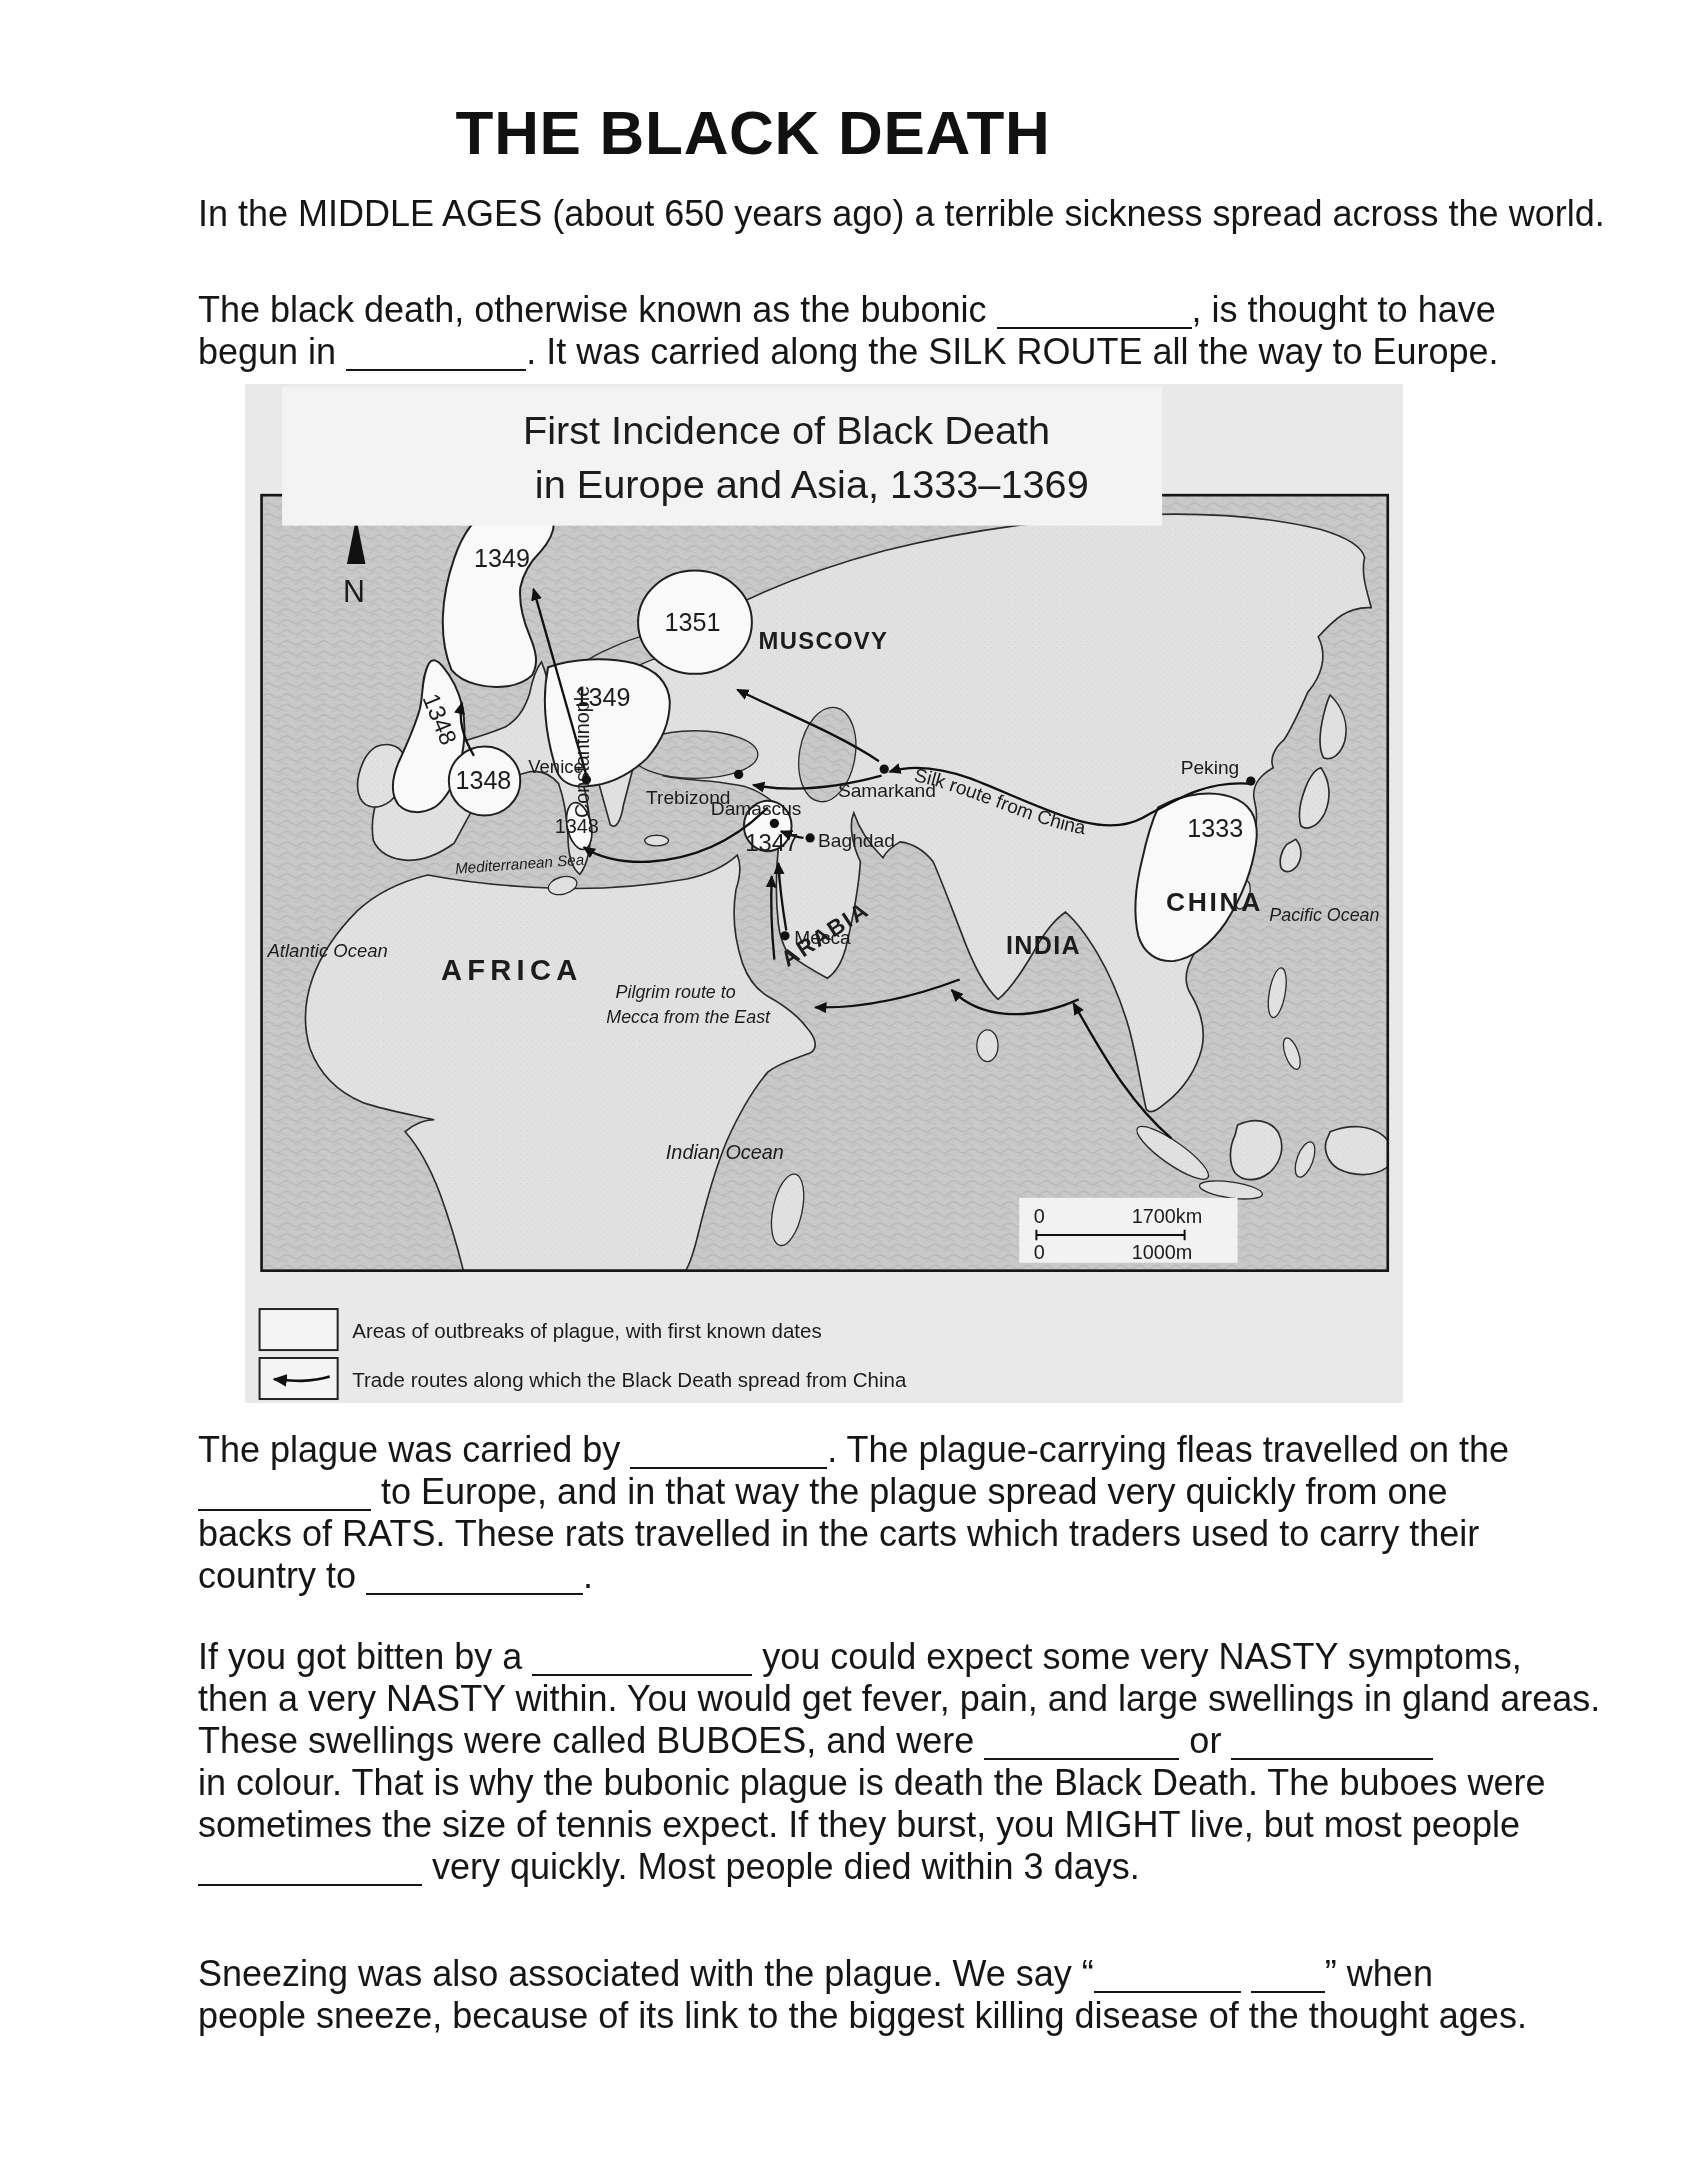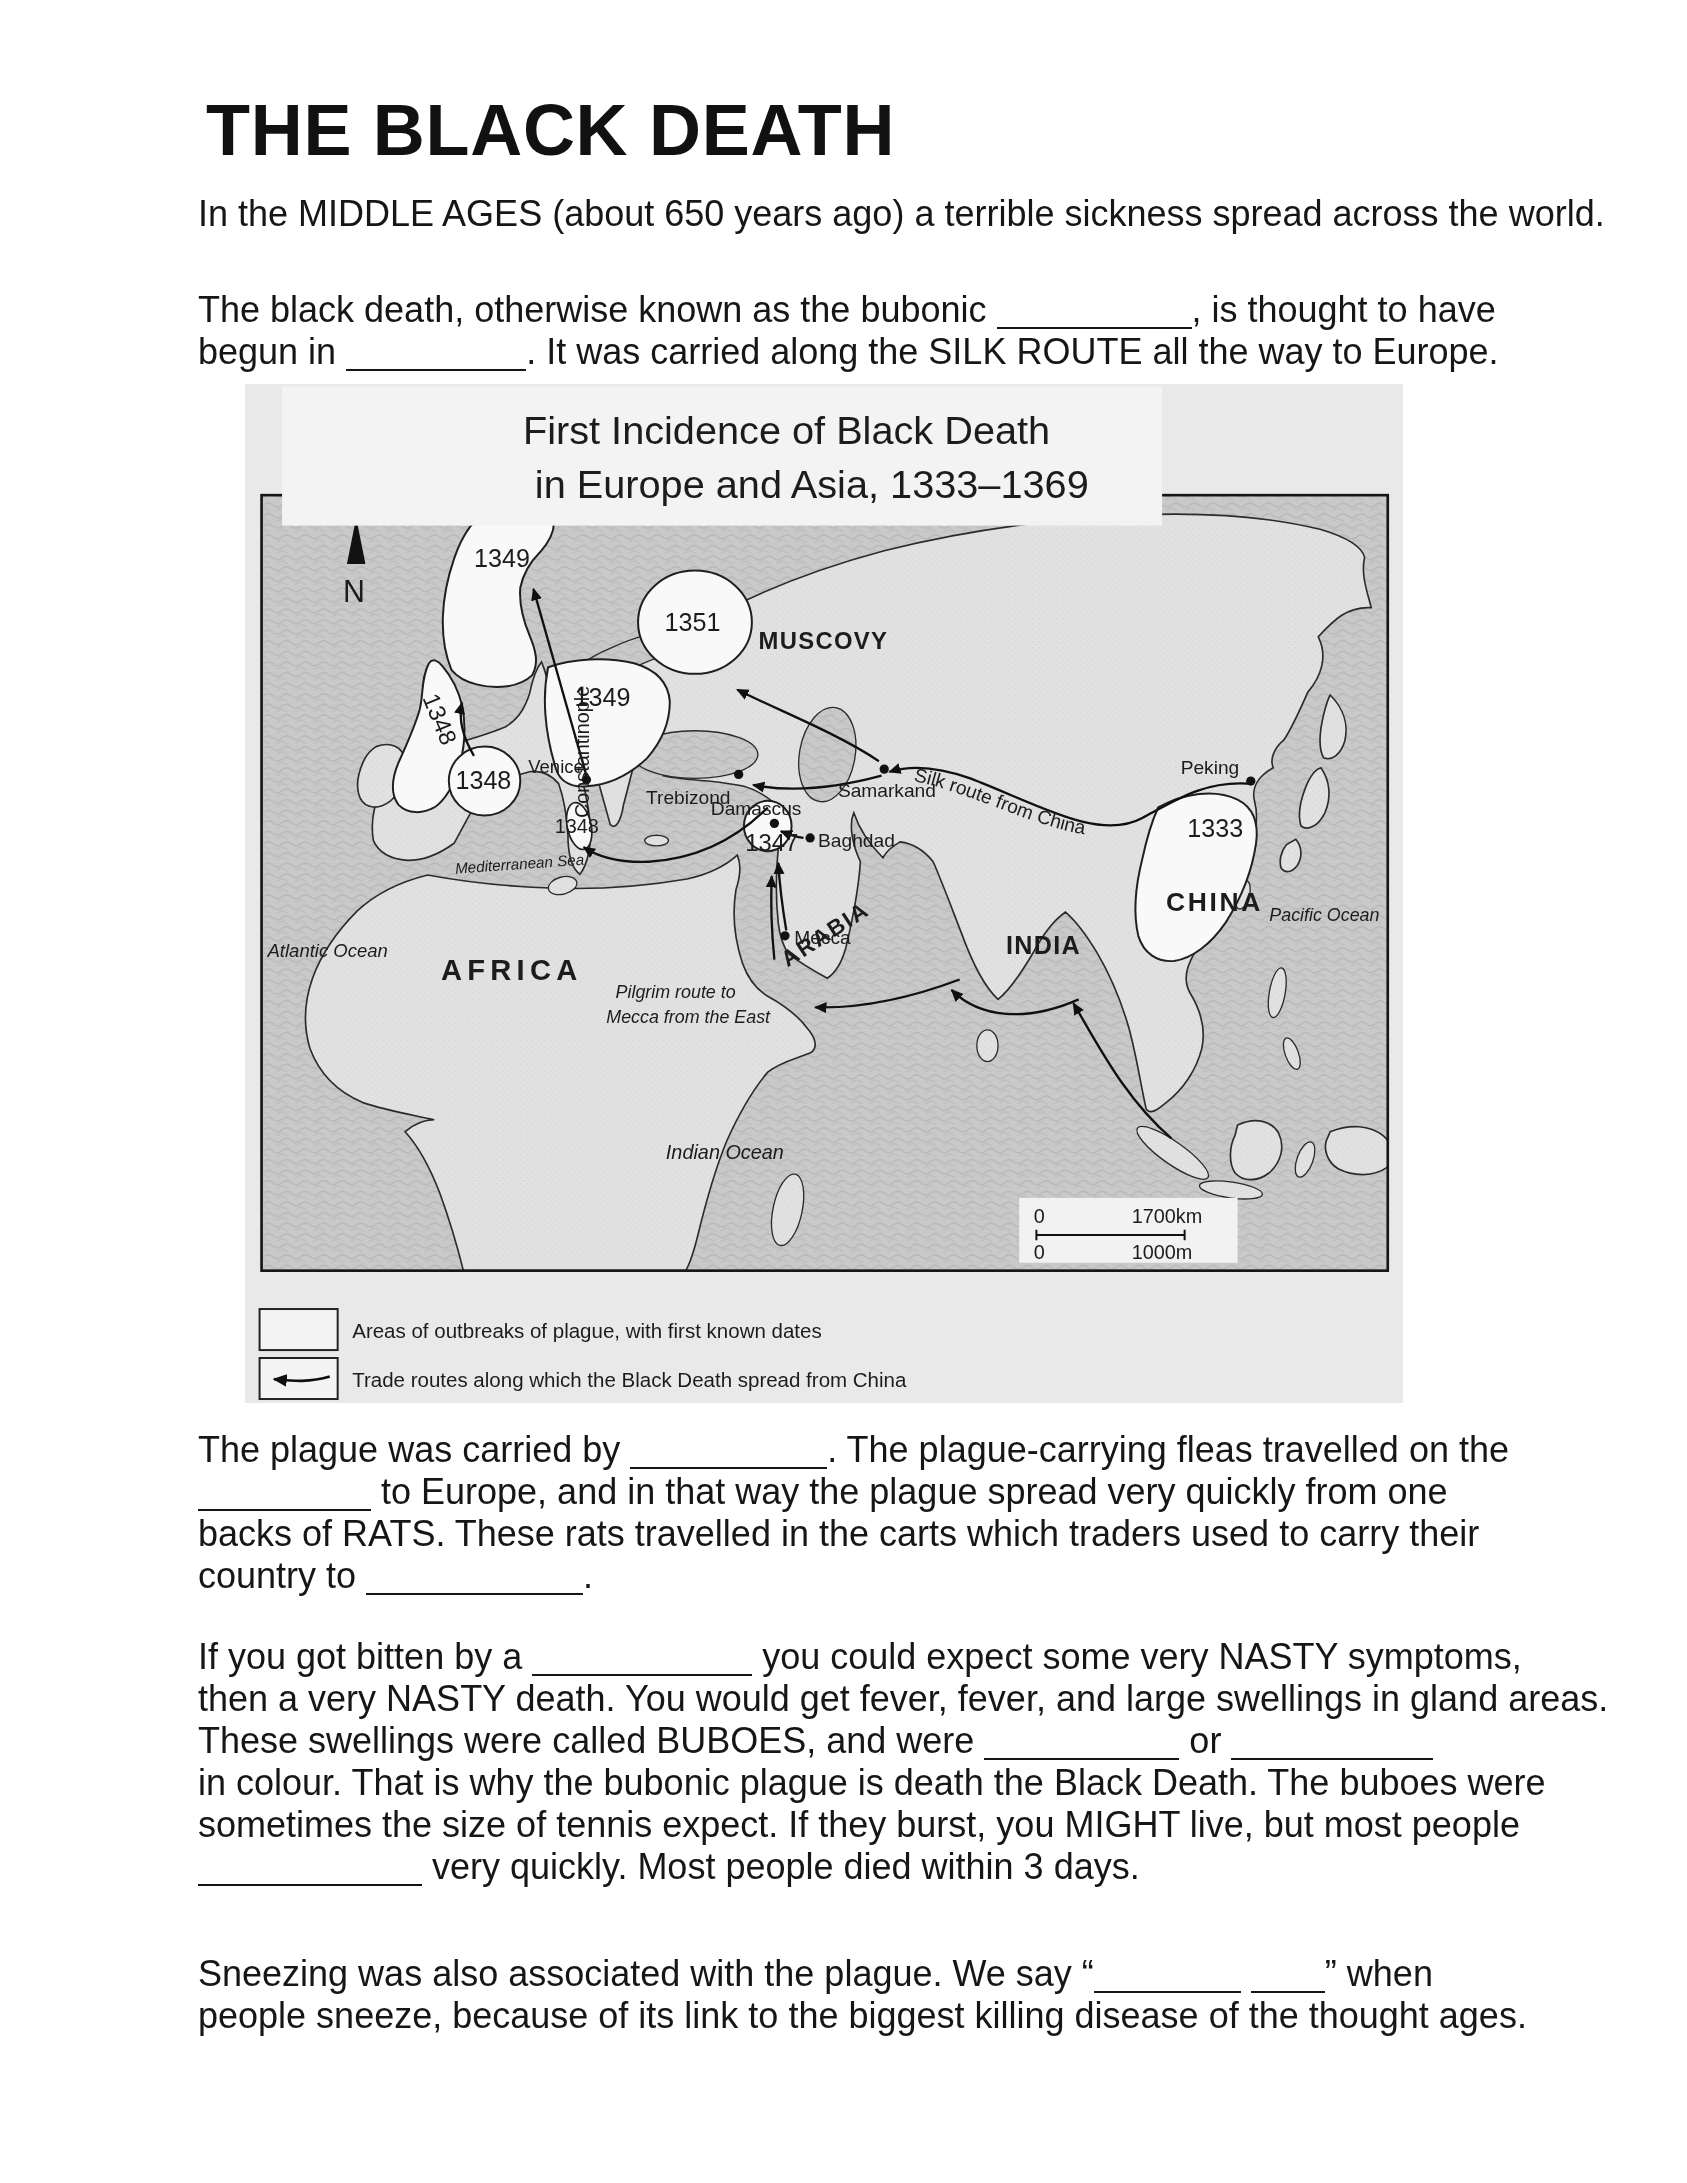--- a/index.html
+++ b/index.html
@@ -1,22 +1,22 @@
 <!DOCTYPE html>
 <html style="font-size:10.6px"><head>
 <meta charset="utf-8">
 <style>
   html,body{margin:0;padding:0;background:#888;}
   #page{
     position:relative;width:1687px;height:2183px;background:#ffffff;
     font-family:"Liberation Sans",sans-serif;color:#1a1a1a;overflow:hidden;
   }
   #doc-title{
-    position:absolute;left:198px;top:81px;width:1078px;margin:8px;
-    text-align:left;font-size:72px;font-weight:bold;letter-spacing:0.7px;color:#111;
+    position:absolute;left:198px;top:81px;width:1078px;margin:16px;
+    text-align:center;font-size:62px;font-weight:bold;letter-spacing:0.7px;color:#111;
   }
   .para{position:absolute;left:198px;width:1356px;font-size:36px;line-height:42px;white-space:nowrap;color:#161616;}
   .blank{display:inline-block;height:8px;border-bottom:2.6px solid #161616;vertical-align:-6.6px;}
   #photo{position:absolute;left:245px;top:384px;width:1158px;height:1019px;}
   svg text{fill:#1c1c1c;}
 </style>
 </head>
 <body>
 
 <div id="page">
@@ -31,21 +31,21 @@
       <div class="line">begun in <span class="blank" style="width: 180px;"></span>. It was carried along the SILK ROUTE all the way to Europe.</div>
     </div>
   <div class="para" style="top:1429px">
       <div class="line">The plague was carried by <span class="blank" style="width: 197px;"></span>. The plague-carrying fleas travelled on the</div>
       <div class="line"><span class="blank" style="width: 173px;"></span> to Europe, and in that way the plague spread very quickly from one</div>
       <div class="line">backs of RATS. These rats travelled in the carts which traders used to carry their</div>
       <div class="line">country to <span class="blank" style="width: 217px;"></span>.</div>
     </div>
   <div class="para" style="top:1636px">
       <div class="line">If you got bitten by a <span class="blank" style="width: 220px;"></span> you could expect some very NASTY symptoms,</div>
-      <div class="line">then a very NASTY death. You would get fever, fever, and large swellings in gland areas.</div>
+      <div class="line">then a very NASTY within. You would get fever, pain, and large swellings in gland areas.</div>
       <div class="line">These swellings were called BUBOES, and were <span class="blank" style="width: 195px;"></span> or <span class="blank" style="width: 202px;"></span></div>
       <div class="line">in colour. That is why the bubonic plague is death the Black Death. The buboes were</div>
       <div class="line">sometimes the size of tennis expect. If they burst, you MIGHT live, but most people</div>
       <div class="line"><span class="blank" style="width: 224px;"></span> very quickly. Most people died within 3 days.</div>
     </div>
   <div class="para" style="top:1953px">
       <div class="line">Sneezing was also associated with the plague. We say “<span class="blank" style="width: 147px;"></span>  <span class="blank" style="width: 74px;"></span>” when</div>
       <div class="line">people sneeze, because of its link to the biggest killing disease of the thought ages.</div>
     </div>
 

